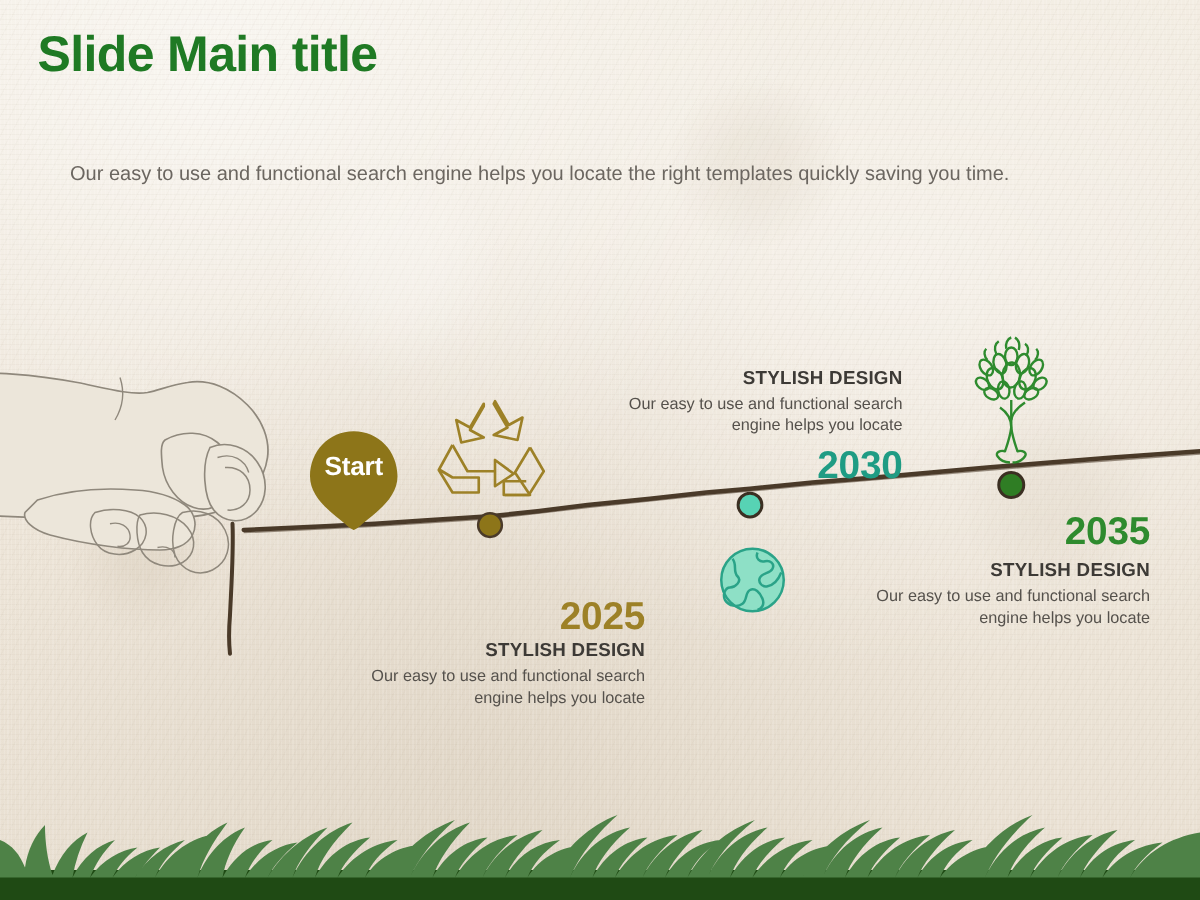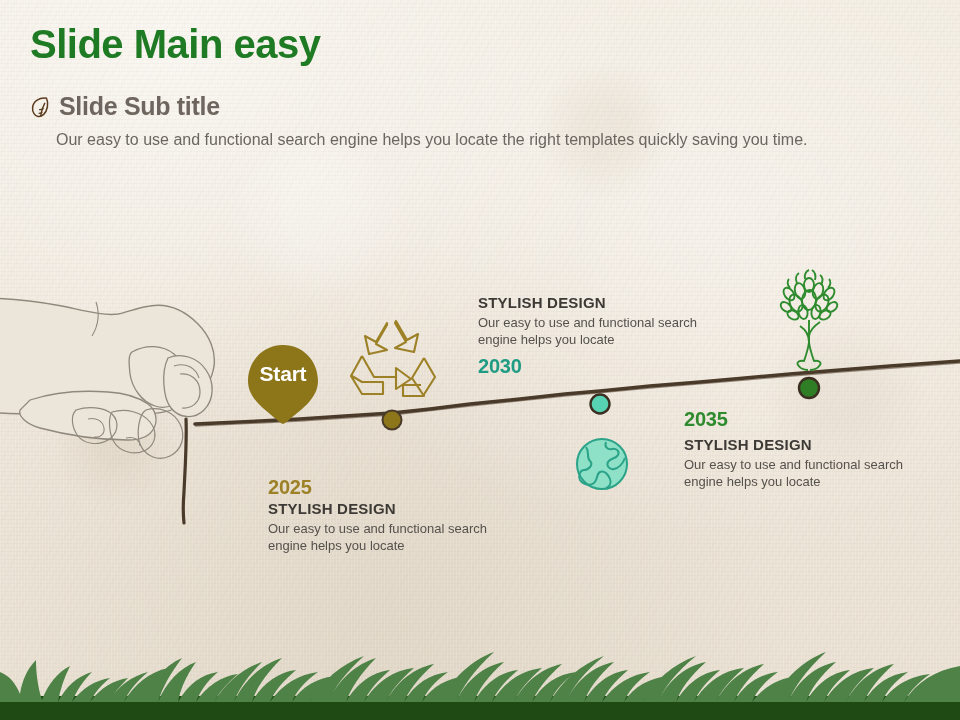--- a/index.html
+++ b/index.html
@@ -83,23 +83,23 @@
 
   
   .tl-svg {
     position: absolute;
     left: 0; top: 0;
     width: 960px; height: 720px;
     overflow: visible;
   }
 
   
-  .block { position: absolute; text-align: left; }
+  .block { position: absolute; text-align: right; }
   .block .year {
-    font-size: 20px;
+    font-size: 31px;
     font-weight: bold;
     line-height: 1.1;
     letter-spacing: -0.2px;
   }
   .block .head {
     font-size: 15px;
     font-weight: bold;
     color: #3d3a36;
     letter-spacing: .2px;
     line-height: 1.25;
@@ -134,31 +134,22 @@
   }
 </style>
 </head>
 <body>
 
 <div class="slide">
 
   <div class="paper-noise"></div>
   <div class="paper-blotch"></div>
 
-  <div class="main-title">Slide Main easy</div>
-
-  <div class="sub-row">
-    <svg class="leaf-icon" viewBox="0 0 20 22">
-      <path d="M16.5 2.2C9.5 1.2 3.2 5.2 2.6 11.4c-.5 5 2.4 8.6 5.4 9.1 3.8.6 8.2-3.2 9.4-9.5.6-3.2.3-6.3-.9-8.8z" fill="none" stroke="#5b3b1e" stroke-width="1.5"></path>
-      <path d="M10.6 20.2c.6-4.4 1.9-9 4.3-13.3" fill="none" stroke="#5b3b1e" stroke-width="1.4"></path>
-      <path d="M9.1 13.6c1.6.2 3.2-.2 4.6-1.2" fill="none" stroke="#5b3b1e" stroke-width="1.2"></path>
-      <path d="M8.6 17.4c1.3 0 2.6-.4 3.7-1.1" fill="none" stroke="#5b3b1e" stroke-width="1.2"></path>
-    </svg>
-    <div class="sub-title">Slide Sub title</div>
-  </div>
+  <div class="main-title">Slide Main title</div>
+
 
   <div class="lead-text">Our easy to use and functional search engine helps you locate the right templates quickly saving you time.</div>
 
   <svg class="tl-svg" viewBox="0 0 960 720">
 
     <g>
       <path d="M-40 300 C -10 296 30 300 62 306 C 86 311 104 316 118 314
                C 128 312 136 308 150 306 C 168 303 185 311 198 324
                C 210 336 216 352 214 366 C 212 380 204 392 192 400
                C 178 410 160 414 142 414 L 40 414 C 4 414 -24 412 -46 408 Z" fill="#ece6da" stroke="#8f887c" stroke-width="1.4"></path>

